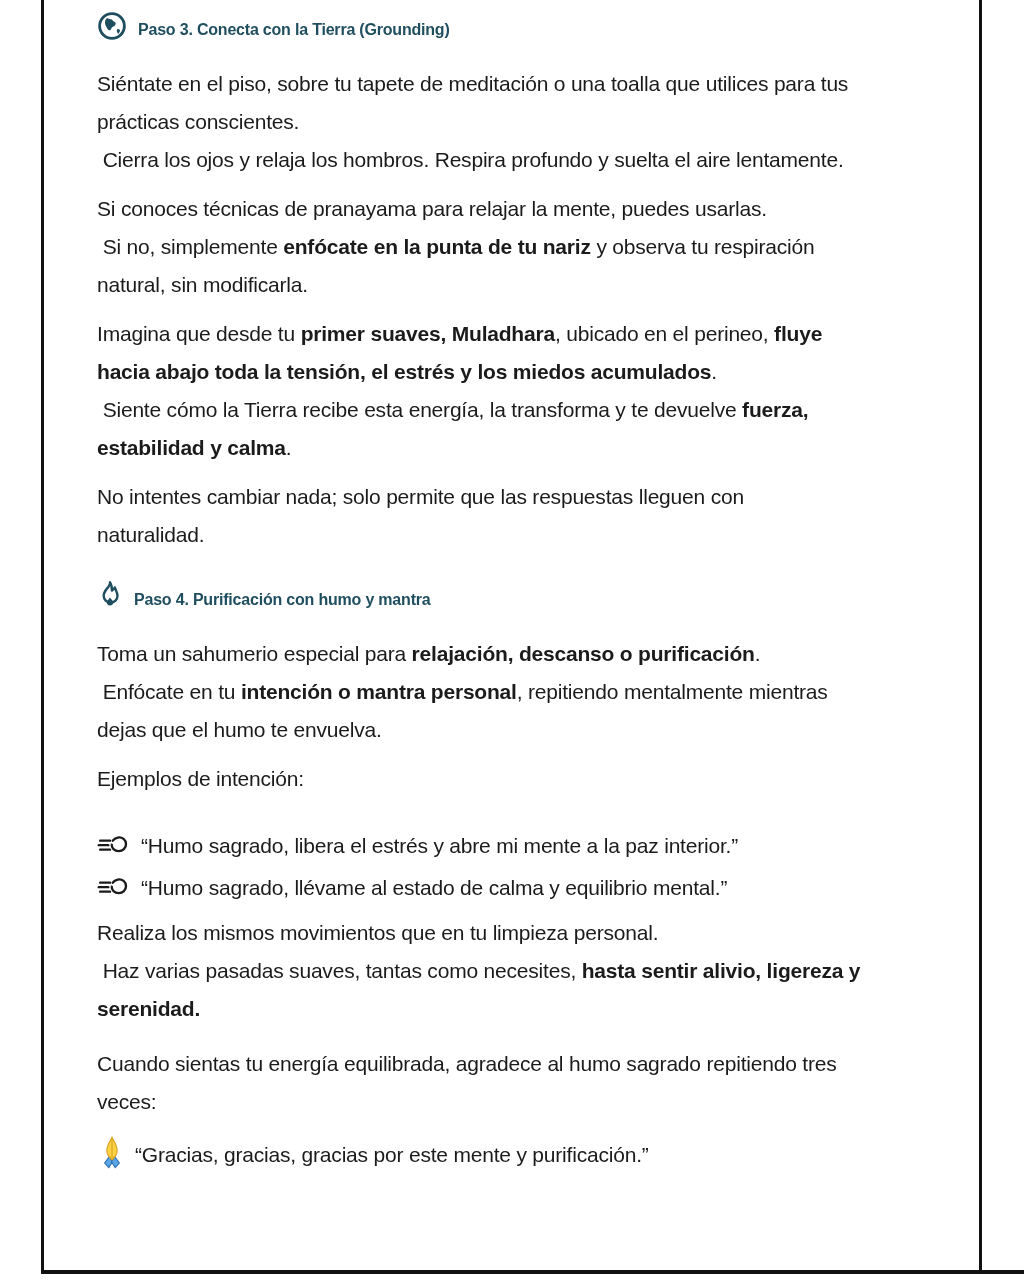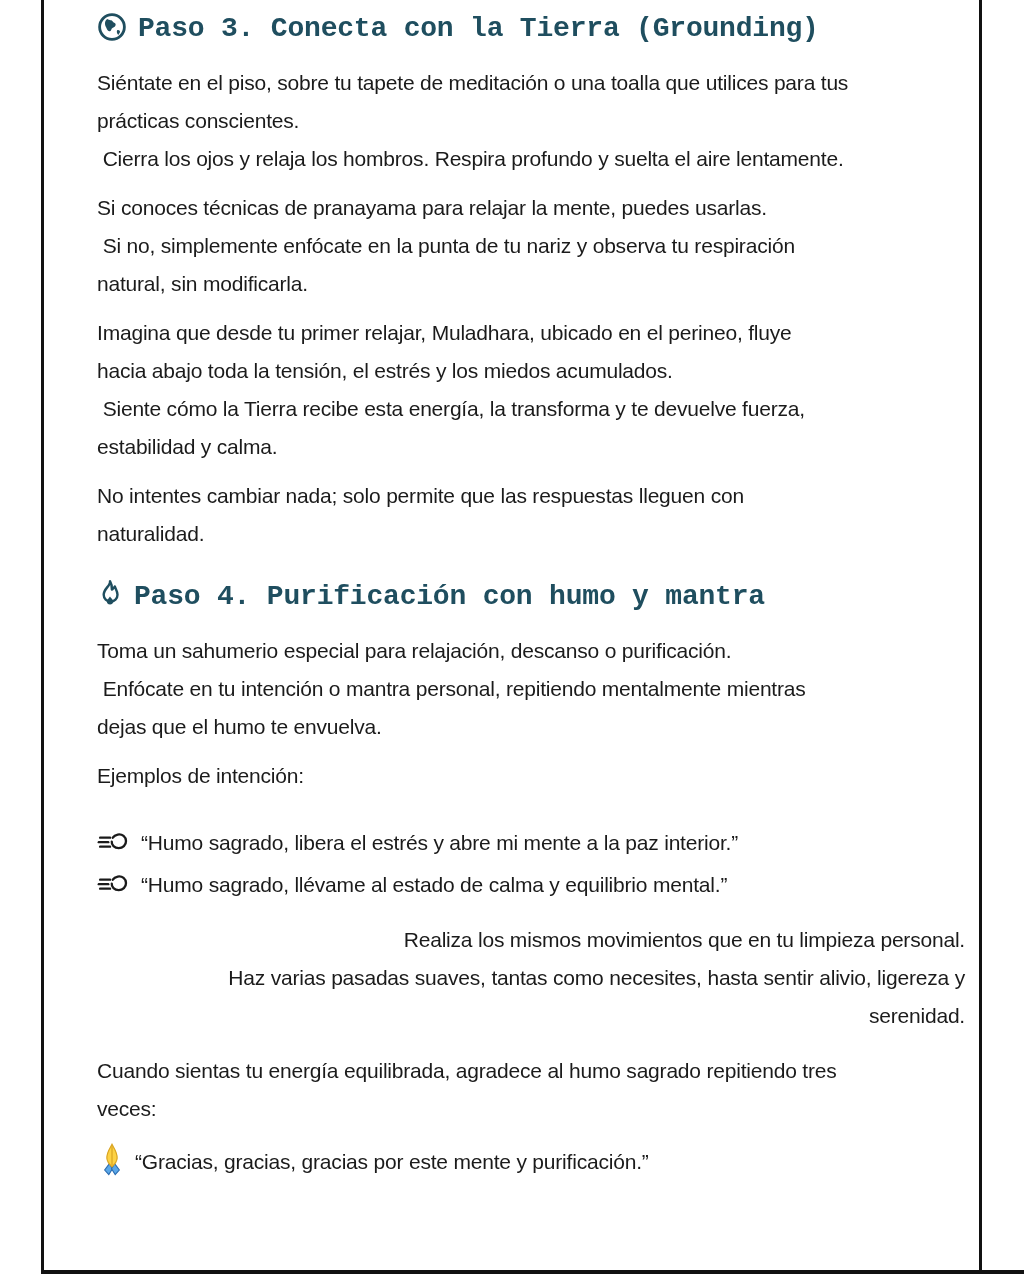--- a/index.html
+++ b/index.html
@@ -7,45 +7,44 @@
   body { font-family:"Liberation Sans", sans-serif; color:var(--text,#1b1b1b); position:relative; }
 
   .page-border { position:absolute; background:var(--border,#111111); }
   .page-border.left   { left:41px;  top:0; width:3px;  height:1272px; }
   .page-border.right  { left:979px; top:0; width:3px;  height:1272px; }
   .page-border.bottom { left:41px;  top:1270px; width:983px; height:4px; }
 
   .doc { position:absolute; left:97px; top:11px; width:868px; }
 
   .doc h2 {
-    font-size:28px; font-weight:700; line-height:36px;
+    font-size:16px; font-weight:700; line-height:36px;
     color:var(--heading,#1f4e5f);
     margin:26px 0 17px 0; letter-spacing:-0.2px;
     white-space:pre-wrap;
-    font-family:Liberation Mono, monospace;
   }
   .doc h2:first-child { margin-top:0; }
   .doc h2 .icon { margin-right:11px; vertical-align:-6px; }
 
   .doc p {
     font-size:21px; line-height:38px; letter-spacing:-0.2px;
     margin:11px 0 0 0; white-space:pre-wrap;
   }
   .doc p.first-after-heading { margin-top:17px; }
-  .doc p.spaced { margin-top:16px;text-align:right; }
+  .doc p.spaced { margin-top:6px; }
 
   .doc p.bullet { margin:2px 0 0 0; line-height:40px; }
   .doc p.bullet.first { margin-top:28px; }
   .doc p.bullet .icon { margin-right:8px; vertical-align:-7px; color:#1a1a1a; }
   .doc p.bullet.gratitude { margin-top:14px; }
 
   .icon { display:inline-block; }
   .icon svg { display:block; }
 
-  .b { font-weight:400; }
+  .b { font-weight:700; }
   .i { }
 </style>
 </head>
 <body>
 
 <div class="page-border left"></div>
 <div class="page-border right"></div>
 <div class="page-border bottom"></div>
 
 <main class="doc">
@@ -53,21 +52,21 @@
           <circle cx="16" cy="16" r="13.2" fill="none" stroke="currentColor" stroke-width="3"></circle>
           <path fill="currentColor" d="M11 7.5c2.2 1.8 4.8.7 5.8 2.6 1 1.9 3.8 1.2 3 4-.8 2.8-3.6 1.9-4.6 4.7-1 2.8-3.8 1.9-4.8-.9-.9-2.6-1.9-2.8-1.9-5.6 0-2.6 1-3.8 2.5-4.8z"></path>
           <path fill="currentColor" d="M21.5 19.5c1-.9 3.1-.2 3.1 1.8l-1.9 3.1c-1-.9-2.2-3-1.2-4.9z"></path>
         </svg></span><span>Paso 3. Conecta con la Tierra (Grounding)</span></h2>
     <p class="first-after-heading"><span>Siéntate en el piso, sobre tu tapete de meditación o una toalla que utilices para tus
 prácticas conscientes.
  Cierra los ojos y relaja los hombros. Respira profundo y suelta el aire lentamente.</span></p>
     <p class=""><span>Si conoces técnicas de </span><span class="i">pranayama</span><span> para relajar la mente, puedes usarlas.
  Si no, simplemente </span><span class="b">enfócate en la punta de tu nariz</span><span> y observa tu respiración
 natural, sin modificarla.</span></p>
-    <p class=""><span>Imagina que desde tu </span><span class="b">primer relajar, Muladhara</span><span>, ubicado en el perineo, </span><span class="b">fluye
+    <p class=""><span>Imagina que desde tu </span><span class="b">primer suaves, Muladhara</span><span>, ubicado en el perineo, </span><span class="b">fluye
 hacia abajo toda la tensión, el estrés y los miedos acumulados</span><span>.
  Siente cómo la Tierra recibe esta energía, la transforma y te devuelve </span><span class="b">fuerza,
 estabilidad y calma</span><span>.</span></p>
     <p class=""><span>No intentes cambiar nada; solo permite que las respuestas lleguen con
 naturalidad.</span></p>
     <h2><span class="icon"><svg width="26" height="31" viewBox="0 0 26 31">
           <path d="M13 2.2c.8 4.6-6.3 7.2-6.3 13.6a6.9 6.9 0 0 0 13.8 0c0-3.6-1.7-5.5-2.7-8.3-1.7 1.7-1.9 2.9-2.9 3.1.1-2.9-.4-5.9-1.9-8.4z" fill="none" stroke="currentColor" stroke-width="2.4" stroke-linejoin="round"></path>
           <path d="M13.1 25.6c-2.2 0-3.6-1.8-3.2-3.6.4-1.6 1.8-2.3 3.1-4.4 1.3 2.1 3.3 3.1 3.2 4.9-.1 1.8-1.3 3.1-3.1 3.1z" fill="currentColor"></path>
         </svg></span><span>Paso 4. Purificación con humo y mantra</span></h2>
     <p class="first-after-heading"><span>Toma un sahumerio especial para </span><span class="b">relajación, descanso o purificación</span><span>.

